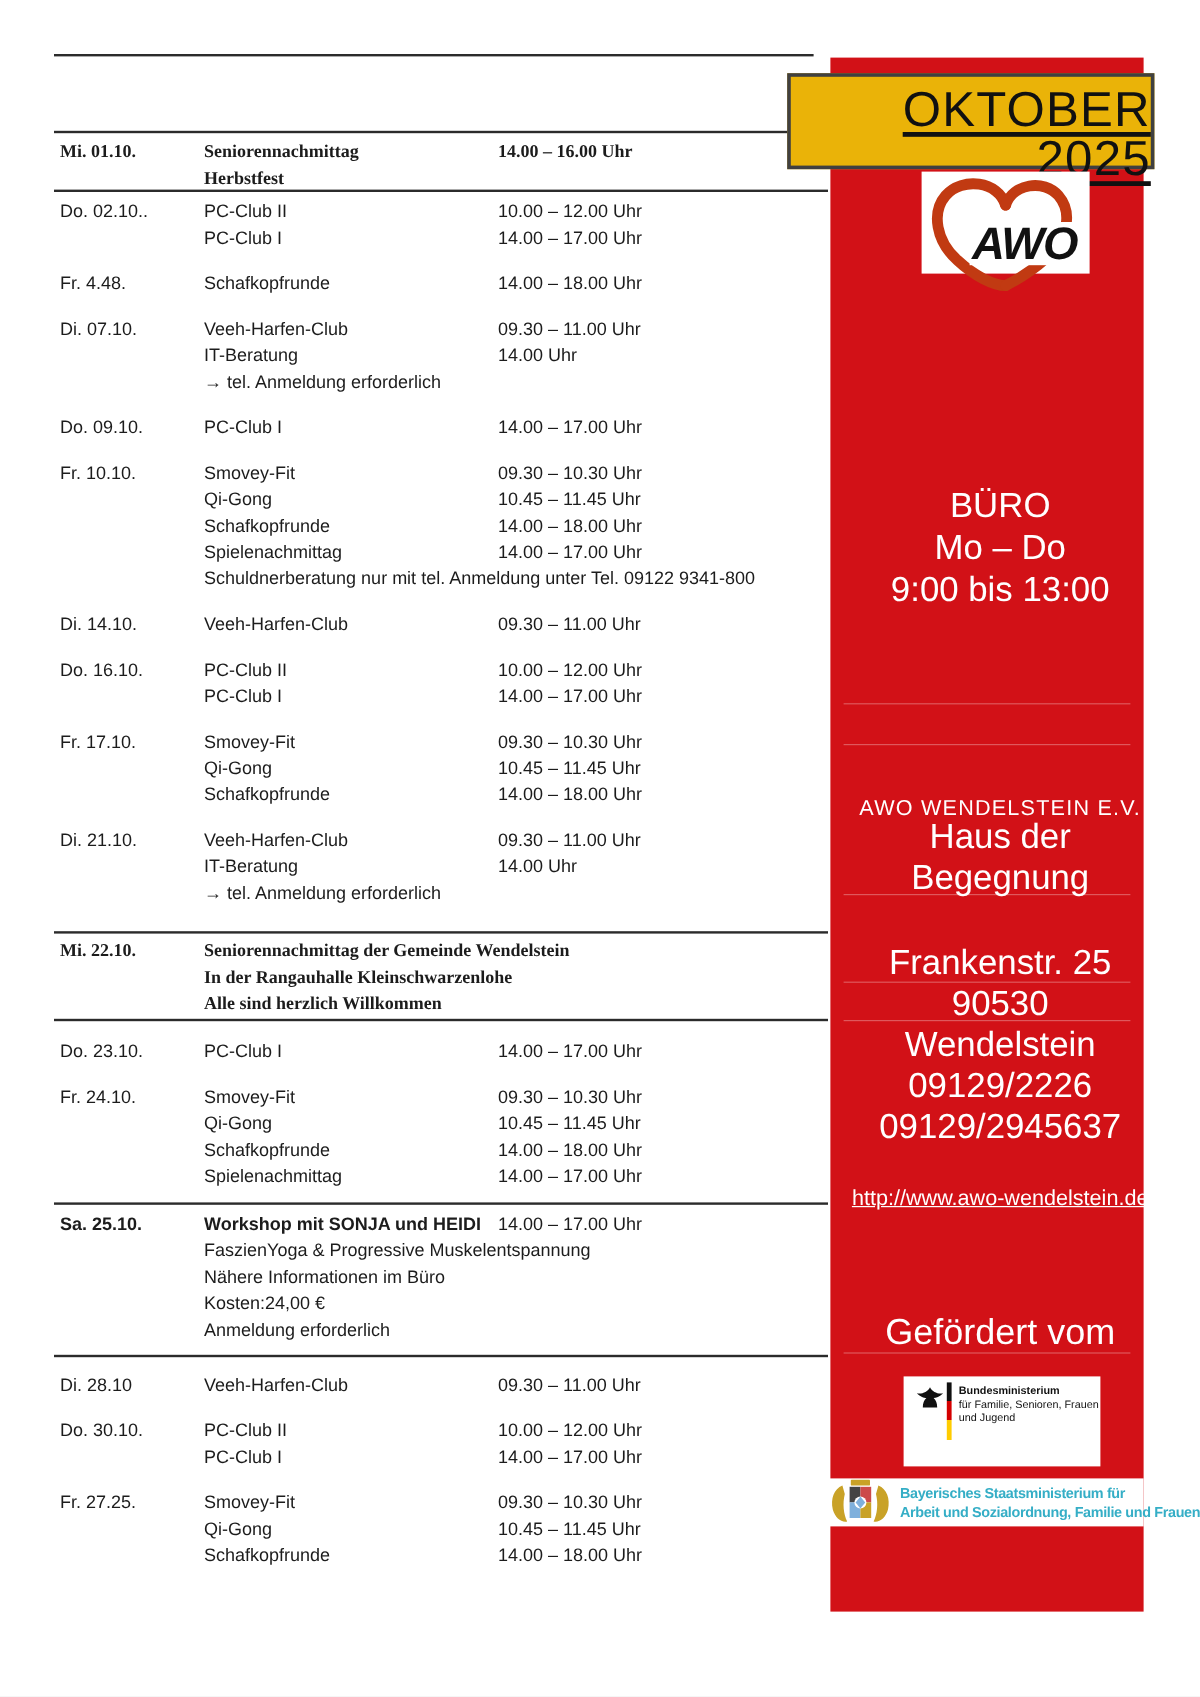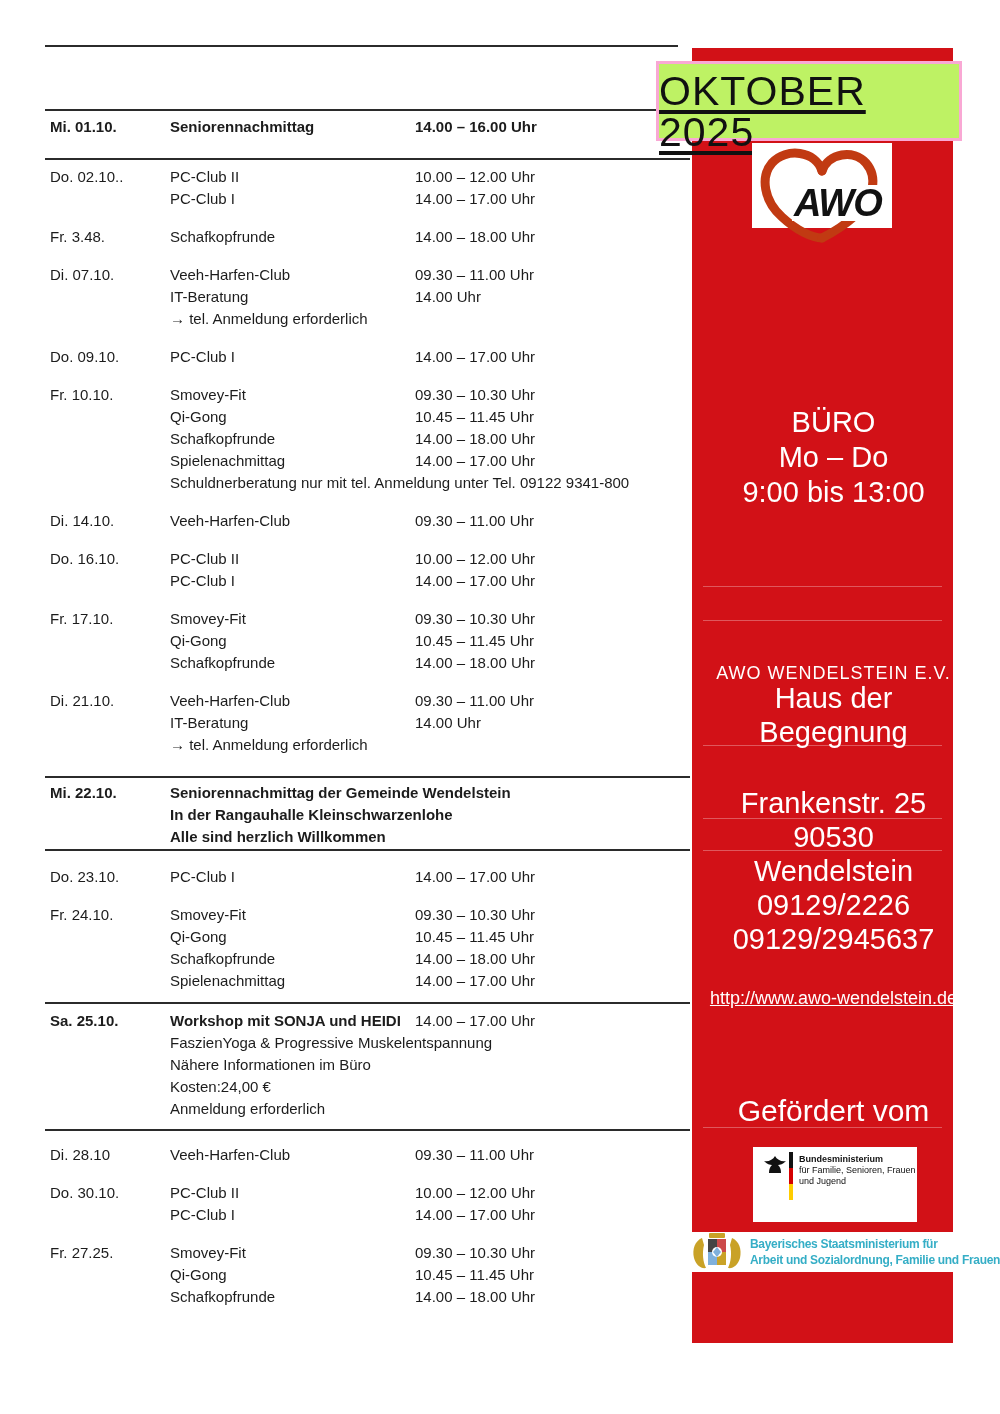--- a/index.html
+++ b/index.html
@@ -9,40 +9,40 @@
   
   .hr{position:absolute;height:2px;background:#2b2b2b;}
   
   .grp{position:absolute;left:50px;width:640px;font-size:15px;line-height:22px;}
   .gdate{position:absolute;left:0;top:0;white-space:nowrap;}
   .rows{position:absolute;left:120px;top:0;width:520px;}
   .row{position:relative;height:22px;white-space:nowrap;}
   .nm{position:absolute;left:0;}
   .tm{position:absolute;left:245px;}
   .b{font-weight:bold;}
-  .em .gdate,.em .nm,.em .tm{font-weight:bold;}
+  .em .gdate,.em .nm,.em .tm{font-weight:bold;font-family:Liberation Serif, serif;}
   
   .sidebar{position:absolute;left:692px;top:48px;width:261px;height:1295px;
            background:var(--sidebar-red,#d21117);}
   .sline{position:absolute;left:11px;width:239px;height:1px;background:rgba(255,255,255,.3);}
   .sb-block{position:absolute;left:0;width:283px;color:#fff;text-align:center;white-space:nowrap;}
   .office{top:357px;font-size:29px;line-height:35px;}
   .orgname{top:573px;font-size:18px;letter-spacing:1px;margin-top:42px;}
   .house{top:633px;font-size:29px;line-height:34px;}
   .address{top:738px;font-size:29px;line-height:34px;}
   .website{top:940px;font-size:18px;text-decoration:underline;cursor:pointer;}
   .funded{top:1046px;font-size:30px;}
   
-  .monthbox{position:absolute;left:656px;top:61px;width:300px;height:74px;background:#bef264;
-            border:3px solid #f9a8d4;box-sizing:content-box;text-align:left;}
+  .monthbox{position:absolute;left:656px;top:61px;width:300px;height:74px;background:#eab308;
+            border:3px solid #404040;box-sizing:content-box;text-align:right;}
   .monthbox .t{margin-top:7px;font-size:41px;letter-spacing:1px;color:#111;
                text-decoration:underline;text-underline-offset:5px;display:inline-block;line-height:1;}
   
   .plate{position:absolute;background:#fff;}
-  .awoplate{left:752px;top:143px;width:140px;height:85px;}
+  .awoplate{left:768px;top:143px;width:140px;height:85px;}
   .mghplate{left:727px;top:267px;width:180px;height:70px;}
   .mgh-text{position:absolute;left:80px;top:8px;font-size:14px;font-weight:bold;
             color:var(--mgh-gray,#8c8c8c);line-height:16px;text-align:left;}
   .bundplate{left:753px;top:1147px;width:164px;height:75px;}
   .bund-stripe{position:absolute;left:36px;top:5px;width:4px;height:48px;
                background:linear-gradient(#111 0 33%,var(--stripe-red,#d40000) 33% 66%,var(--stripe-gold,#ffcc00) 66% 100%);}
   .bund-text{position:absolute;left:46px;top:7px;font-size:9px;line-height:11px;color:#111;
              text-align:left;white-space:nowrap;}
   .bund-text .l0{font-weight:bold;}
   .bayernband{left:686px;top:1232px;width:267px;height:40px;}
@@ -63,39 +63,42 @@
   <div class="hr" style="left:45px;top:1129px;width:645px;"></div>
 
   <div id="schedule-host">
     <div class="grp em" style="top: 116px;">
       <div class="gdate b">Mi. 01.10.</div>
       <div class="rows">
           <div class="row">
             <span class="nm">Seniorennachmittag</span>
             <span class="tm">14.00 – 16.00 Uhr</span>
           </div>
+          <div class="row">
+            <span class="nm">Herbstfest</span>
+          </div>
         </div>
     </div>
 
     <div class="grp" style="top: 166px;">
       <div class="gdate">Do. 02.10..</div>
       <div class="rows">
           <div class="row">
             <span class="nm">PC-Club II</span>
             <span class="tm">10.00 – 12.00 Uhr</span>
           </div>
           <div class="row">
             <span class="nm">PC-Club I</span>
             <span class="tm">14.00 – 17.00 Uhr</span>
           </div>
         </div>
     </div>
 
     <div class="grp" style="top: 226px;">
-      <div class="gdate">Fr. 3.48.</div>
+      <div class="gdate">Fr. 4.48.</div>
       <div class="rows">
           <div class="row">
             <span class="nm">Schafkopfrunde</span>
             <span class="tm">14.00 – 18.00 Uhr</span>
           </div>
         </div>
     </div>
 
     <div class="grp" style="top: 264px;">
       <div class="gdate">Di. 07.10.</div>

